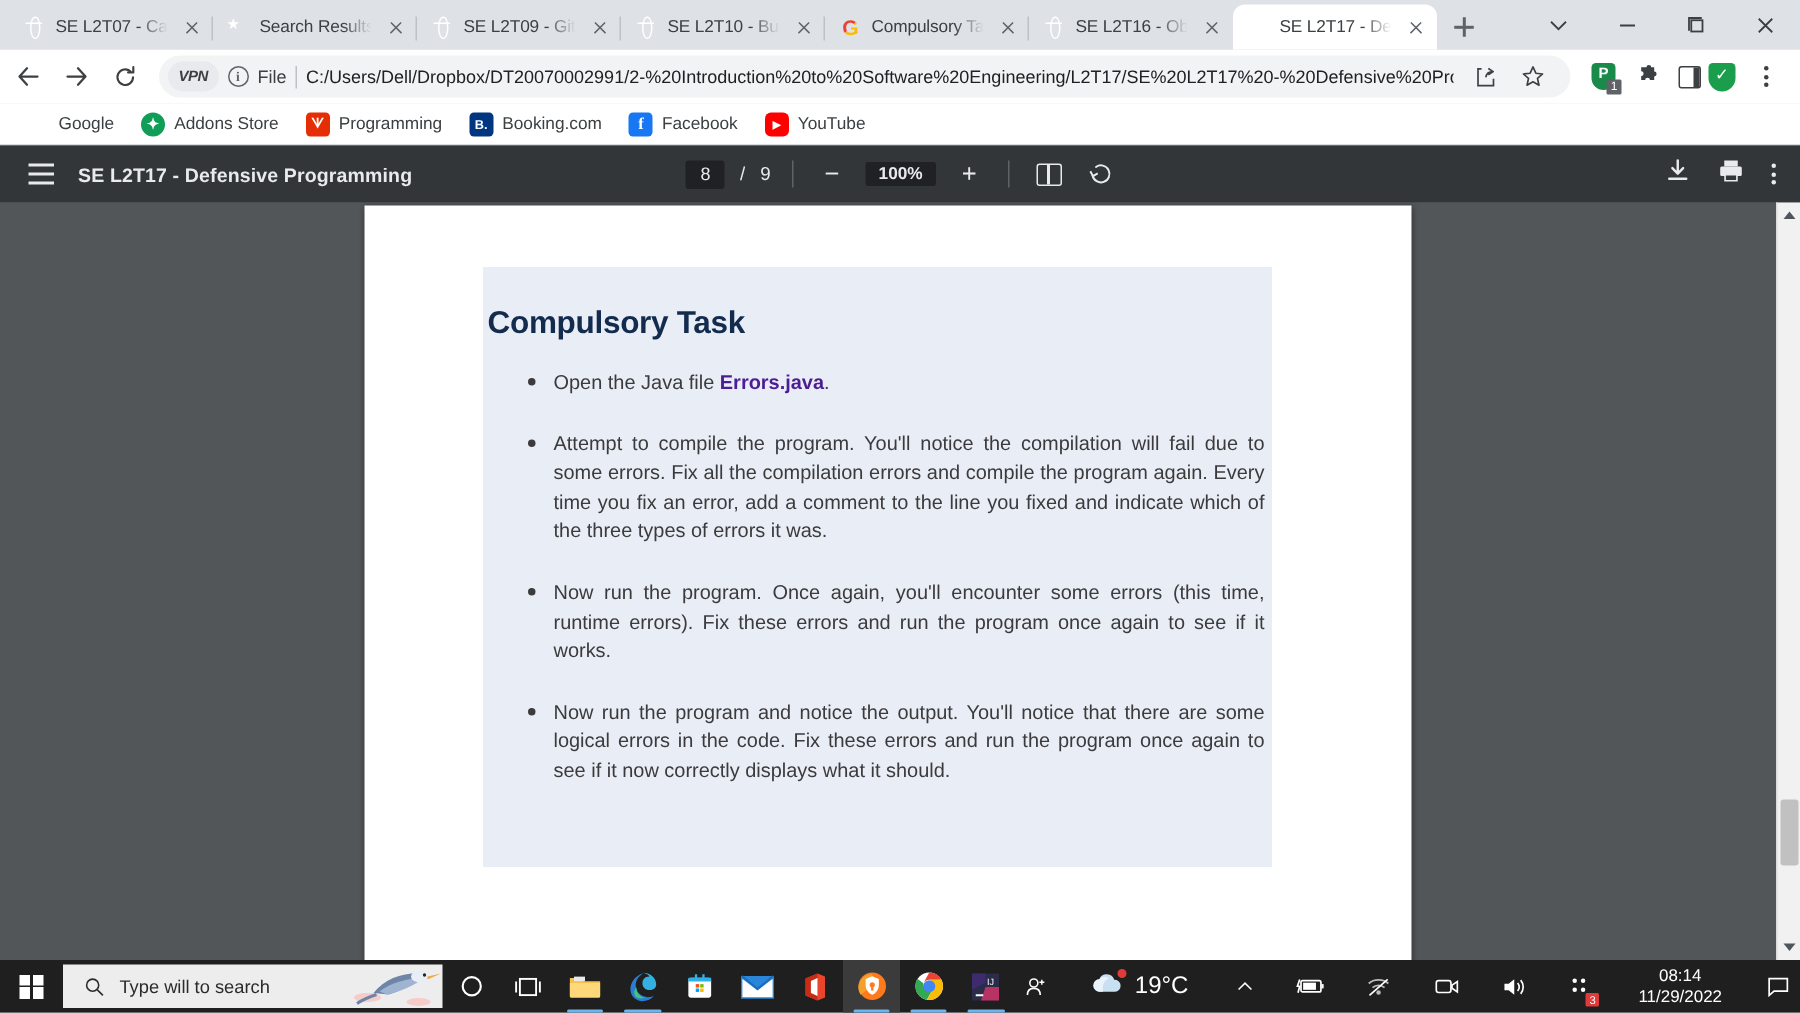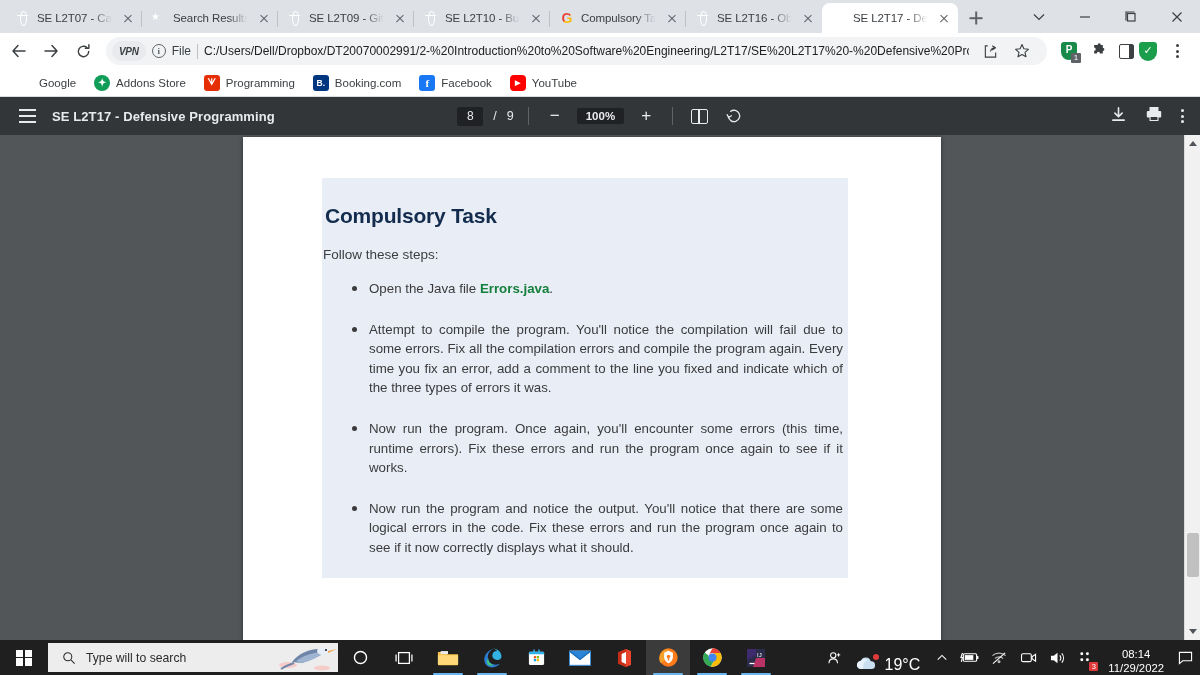--- a/index.html
+++ b/index.html
@@ -192,21 +192,21 @@
   .card ul { list-style:none; margin-top: 17px; }
   .card li {
     position:relative; padding-left: 46px; font-size:13.3px; color:#3b3b3d;
     line-height:19.6px; text-align:justify; margin-bottom:21px;
     padding-right: 4px;
   }
   .card li:before {
     content:""; position:absolute; left:29px; top:7px; width:5px; height:5px;
     background:#3b3b3d; border-radius:50%;
   }
-  .card li b { font-weight:bold; color:#15803d; }
+  .card li b { font-weight:bold; color:#4c1d95; }
   .card .inner { padding: 0 1px 0 1px; }
 
   
   .vscroll {
     position:absolute; right:0; top:0; bottom:0; width:16px; background:#f1f1f1;
     border-left:1px solid #dcdcdc;
   }
   .vsbtn { width:16px; height:17px; display:flex; align-items:center; justify-content:center;}
   .vsbtn .arr { width:0;height:0;border-left:4px solid transparent;border-right:4px solid transparent;}
   .vsbtn.up .arr { border-bottom:5px solid #50555c; }
@@ -230,21 +230,21 @@
     gap:10px; padding-left:14px; position:relative; overflow:hidden; color:#2b2b2b;
   }
   .searchbox .stext { font-size:12.2px; color:#2b2b2b; }
   .bird { position:absolute; right:0; top:0; width:62px; height:29px; }
   .tbicon { width:44px; height:35px; display:flex; align-items:center; justify-content:center; position:relative;}
   .tbicon.open:after {
     content:""; position:absolute; bottom:0; left:7px; right:7px; height:2.5px;
     background:#6cb4ee; border-radius:1px;
   }
   .tbicon.active { background:#3b3b3b; }
-  .tray { margin-left:auto; display:flex; align-items:flex-end; height:35px; gap:0; padding-right:2px;}
+  .tray { margin-left:auto; display:flex; align-items:center; height:35px; gap:16px; padding-right:2px;}
   .trayitem { height:35px; display:flex; align-items:center; justify-content:center; padding:0 6px; font-size:11.5px;}
   .weather { display:flex; align-items:center; gap:7px; padding:0 10px 0 6px;}
   .clock { display:flex; flex-direction:column; align-items:center; justify-content:center;
            font-size:11.3px; line-height:14px; padding:0 8px; }
   .notifbtn { width:26px; height:35px; display:flex; align-items:center; justify-content:center;}
   .badge-red {
     position:absolute; right:2px; bottom:4px; background:#e03a3a; color:#fff;
     font-size:7.5px; line-height:9px; min-width:9px; text-align:center; border-radius:1px;
   }
 </style>
@@ -467,21 +467,20 @@
             <i style="background:#e8eaed"></i>
           </div>
       </div>
     </div>
 
     <div class="pdfscroll">
       <div class="page">
         <div class="card">
           <div class="inner">
             <h1>Compulsory Task</h1>
-            <p class="intro">Follow these steps:</p>
             <ul>
               <li><span>Open the Java file </span><b>Errors.java</b><span>.</span></li>
               <li>Attempt to compile the program. You'll notice the compilation will fail due to some errors. Fix all the compilation errors and compile the program again. Every time you fix an error, add a comment to the line you fixed and indicate which of the three types of errors it was.</li>
               <li>Now run the program. Once again, you'll encounter some errors (this time, runtime errors). Fix these errors and run the program once again to see if it works.</li>
               <li>Now run the program and notice the output. You'll notice that there are some logical errors in the code. Fix these errors and run the program once again to see if it now correctly displays what it should.</li>
             </ul>
           </div>
         </div>
       </div>
 

